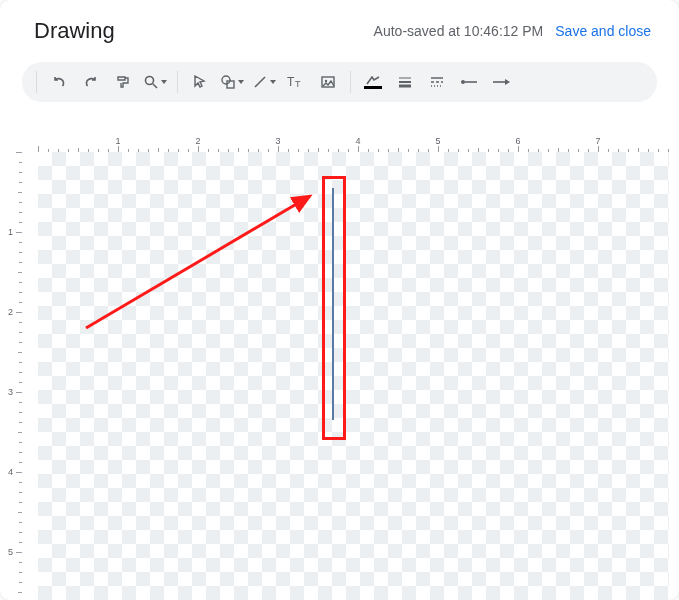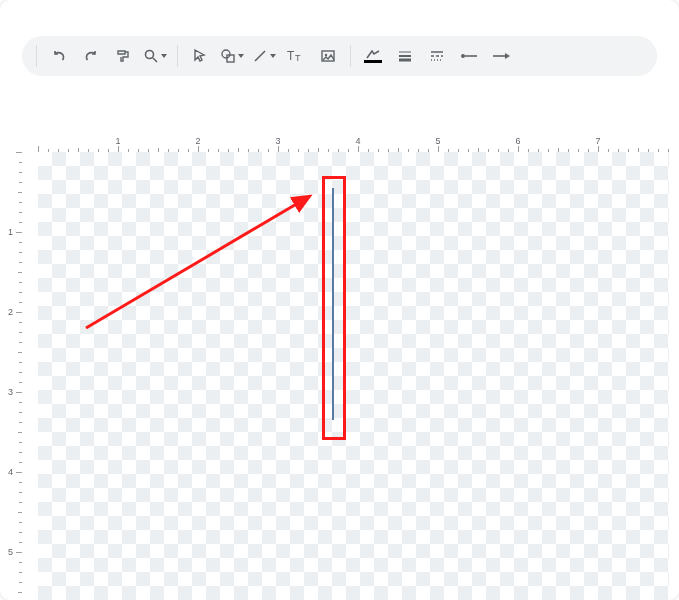--- a/index.html
+++ b/index.html
@@ -135,20 +135,25 @@
     left: 0; top: 0; width: 100%; height: 100%;
     pointer-events: none;
   }
 </style>
 </head>
 <body>
 
 <div class="window">
 
   <div class="header">
+    <div class="title">Drawing</div>
+    <div class="header-right">
+      <span class="autosave">Auto-saved at 10:46:12 PM</span>
+      <span class="save-close">Save and close</span>
+    </div>
   </div>
 
   <div class="toolbar">
 
 
     <div class="sep"></div>
 
     <div class="tb-btn">
       <svg width="16" height="16" viewBox="0 0 16 16">
           <path fill="none" stroke="#5f6368" stroke-width="1.6" d="M11.5 12c1.5-2 1.5-5-1-6.5C8.5 4 5.5 4.5 4 6M4 3v3h3"></path>

